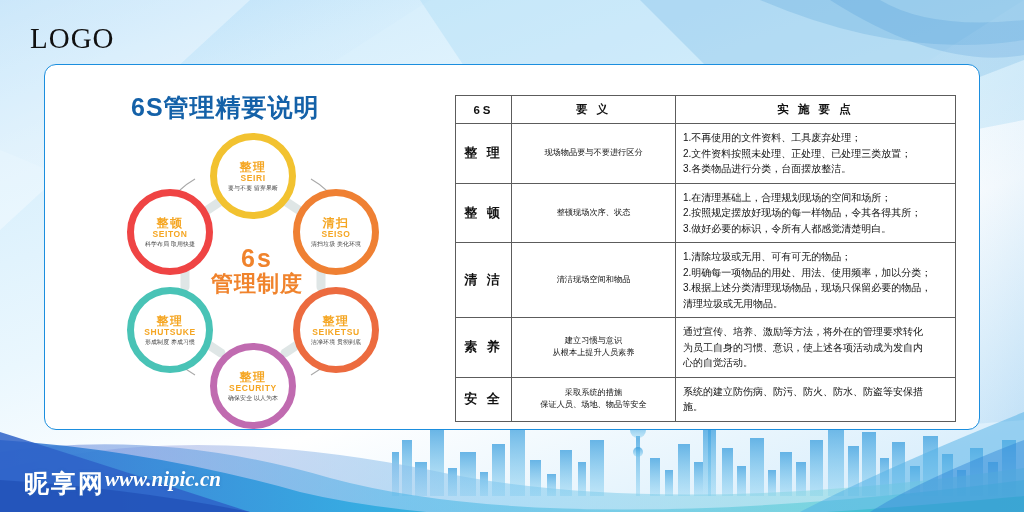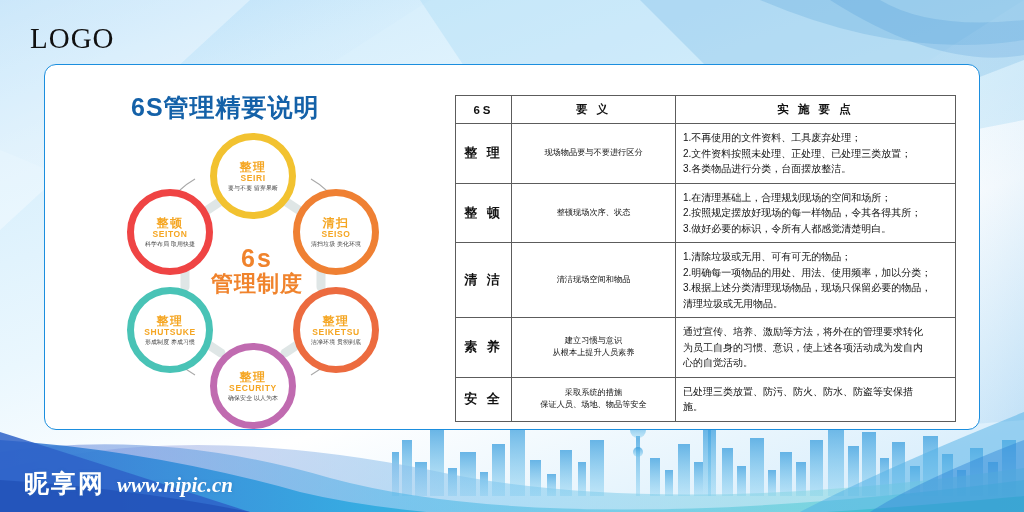--- a/index.html
+++ b/index.html
@@ -119,33 +119,33 @@
   td.points {
     text-align: left;
     font-size: 10px; line-height: 1.55;
     padding: 6px 7px;
   }
   td.points div, td.mean div { white-space: nowrap; }
 
   
   #watermark {
     position: absolute; left: 24px; bottom: 12px;
-    display: flex; align-items: flex-end; gap: 12px; z-index: 9;
+    display: flex; align-items: flex-end; gap: 0; z-index: 9;
   }
   #wm-cn {
     font-size: 25px; font-weight: bold; color: #fff;
     letter-spacing: 2px;
     text-shadow: 0 0 3px rgba(40,110,180,.55);
   }
   #wm-url {
     font-family: "Liberation Serif", serif;
     font-style: italic; font-weight: bold;
     font-size: 21px; color: #fff;
     text-shadow: 0 0 3px rgba(40,110,180,.55);
-    margin-bottom: 2px;
+    margin-bottom: 8px;
   }
   #id-text {
     position: absolute; right: 12px; bottom: 14px;
     font-size: 11.5px; color: rgba(255,255,255,0.85);
     letter-spacing: .4px; z-index: 9;
     text-shadow: 0 0 2px rgba(60,130,190,.5);
   }
 </style>
 </head>
 <body>
@@ -384,21 +384,21 @@
                 <div>心的自觉活动。</div>
               </td>
             </tr>
             <tr>
               <td class="key">安 全</td>
               <td class="mean">
                 <div>采取系统的措施</div>
                 <div>保证人员、场地、物品等安全</div>
               </td>
               <td class="points">
-                <div>已处理三类放置、防污、防火、防水、防盗等安保措</div>
+                <div>系统的建立防伤病、防污、防火、防水、防盗等安保措</div>
                 <div>施。</div>
               </td>
             </tr>
           </tbody>
       </table>
     </div>
   </div>
 
   <div id="watermark">
     <span id="wm-cn">昵享网</span>

